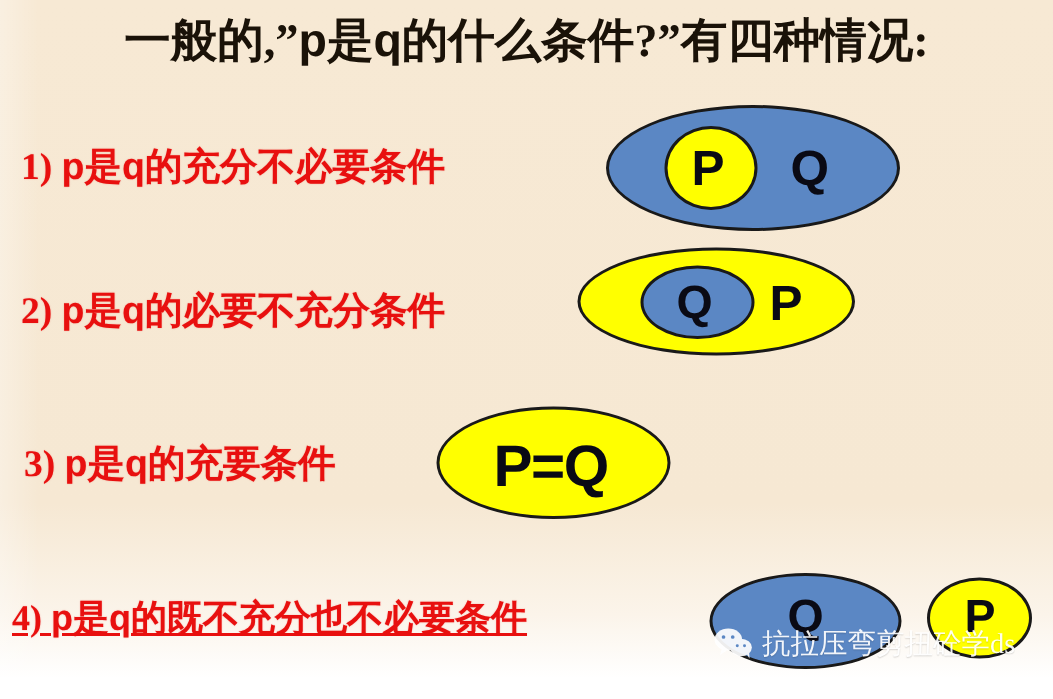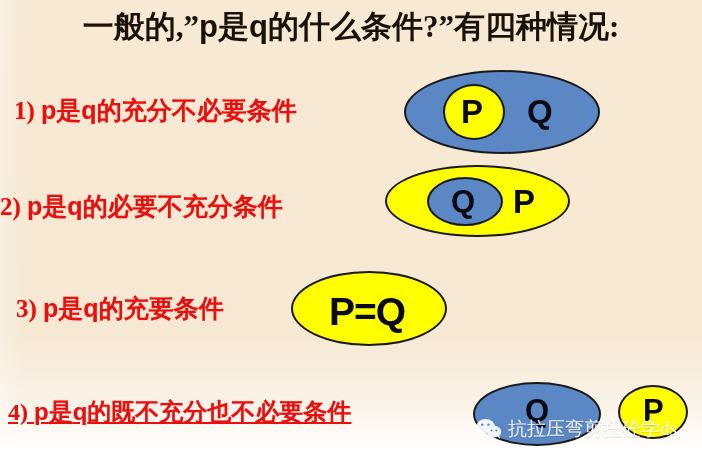--- a/index.html
+++ b/index.html
@@ -52,21 +52,21 @@
     white-space: nowrap;
     font-family: "Liberation Serif", "DejaVu Serif", serif;
     text-shadow: 0 0 1px rgba(232,16,15,0.35);
   }
   .row-label .lat {
     font-family: "Liberation Sans", sans-serif;
     font-weight: 700;
   }
 
   #r1label { left: 14px;  top: 94px;  }
-  #r2label { left: 0;  top: 190px; }
+  #r2label { left: 14px;  top: 190px; }
   #r3label { left: 16px;  top: 292px; }
   #r4label { left: 8px;   top: 396px; font-size: 24px; text-decoration: underline; }
 
   
   .ellipse {
     position: absolute;
     border-radius: 50%;
     border: 2px solid #191919;
     box-sizing: border-box;
     display: flex;

